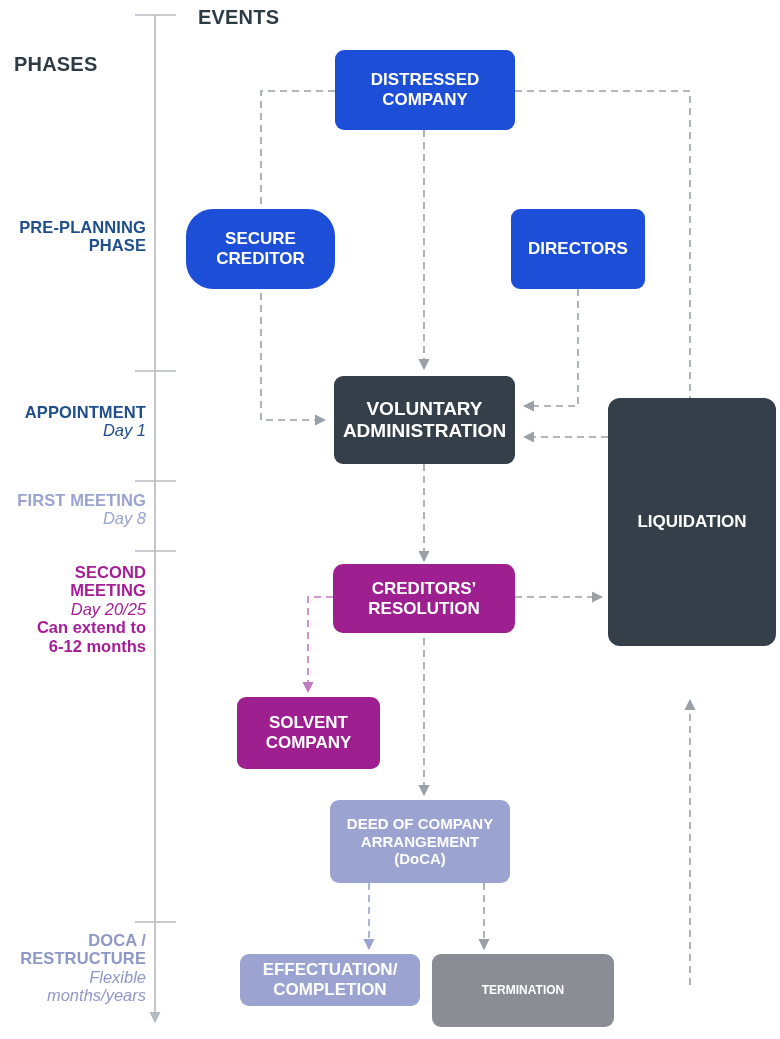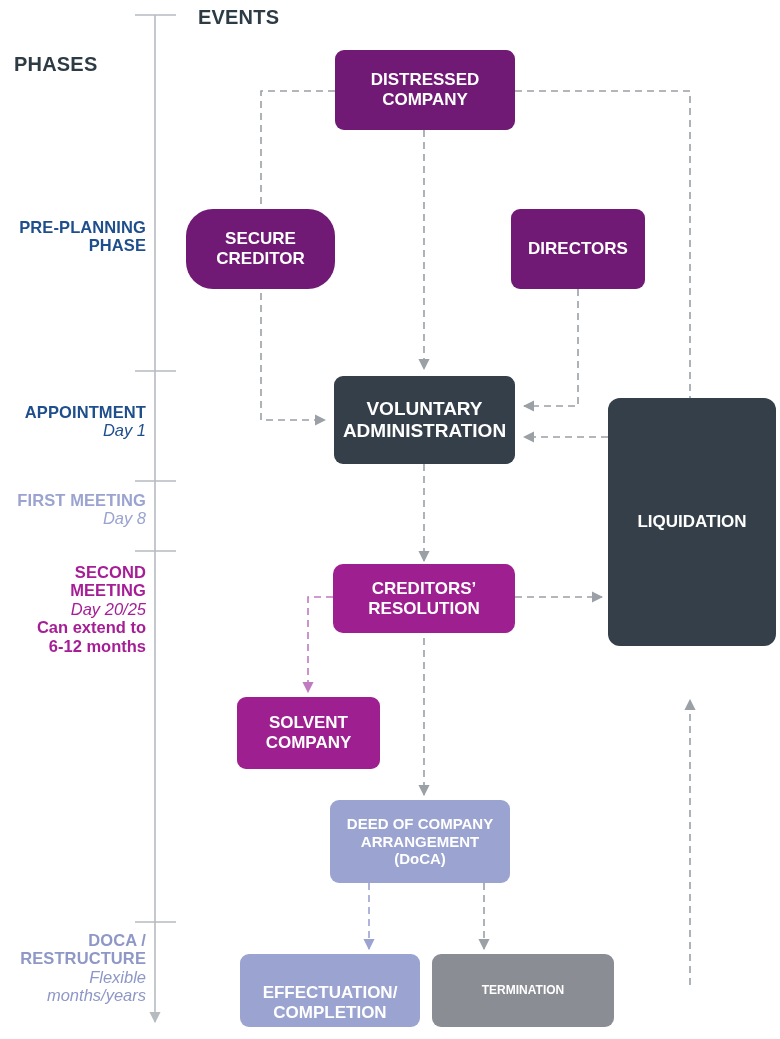--- a/index.html
+++ b/index.html
@@ -35,21 +35,21 @@
   .c-grey  {color:#9ba3d0;}
   .c-mag   {color:#a51e96;}
   .c-lilac {color:#8e97c6;}
 
   
   .node{
     position:absolute;border-radius:9px;display:flex;align-items:center;
     justify-content:center;text-align:center;color:#ffffff;font-weight:bold;
     line-height:1.17;box-sizing:border-box;padding:4px 8px;
   }
-  .n-blue  {background:#701a75;}
+  .n-blue  {background:#1d4ed8;}
   .n-dark  {background:#343f49;}
   .n-mag   {background:#9e1f8f;}
   .n-lilac {background:#9ba3d0;}
   .n-grey  {background:#8b8d94;}
 
   .node span{display:block;}
 </style>
 </head>
 <body>
 
@@ -210,21 +210,21 @@
   </div>
 
   <div class="node n-lilac" style="left:330px;top:800px;width:180px;height:83px;font-size:15px;">
     <div>
       <span>DEED OF COMPANY</span>
       <span>ARRANGEMENT</span>
       <span>(DoCA)</span>
     </div>
   </div>
 
-  <div class="node n-lilac" style="left:240px;top:954px;width:180px;height:73px;font-size:17px;align-items:flex-end;">
+  <div class="node n-lilac" style="left:240px;top:954px;width:180px;height:52px;font-size:17px;">
     <div>
       <span>EFFECTUATION/</span>
       <span>COMPLETION</span>
     </div>
   </div>
 
   <div class="node n-grey" style="left:432px;top:954px;width:182px;height:73px;font-size:12px;">
     <div>
       <span>TERMINATION</span>
     </div>

